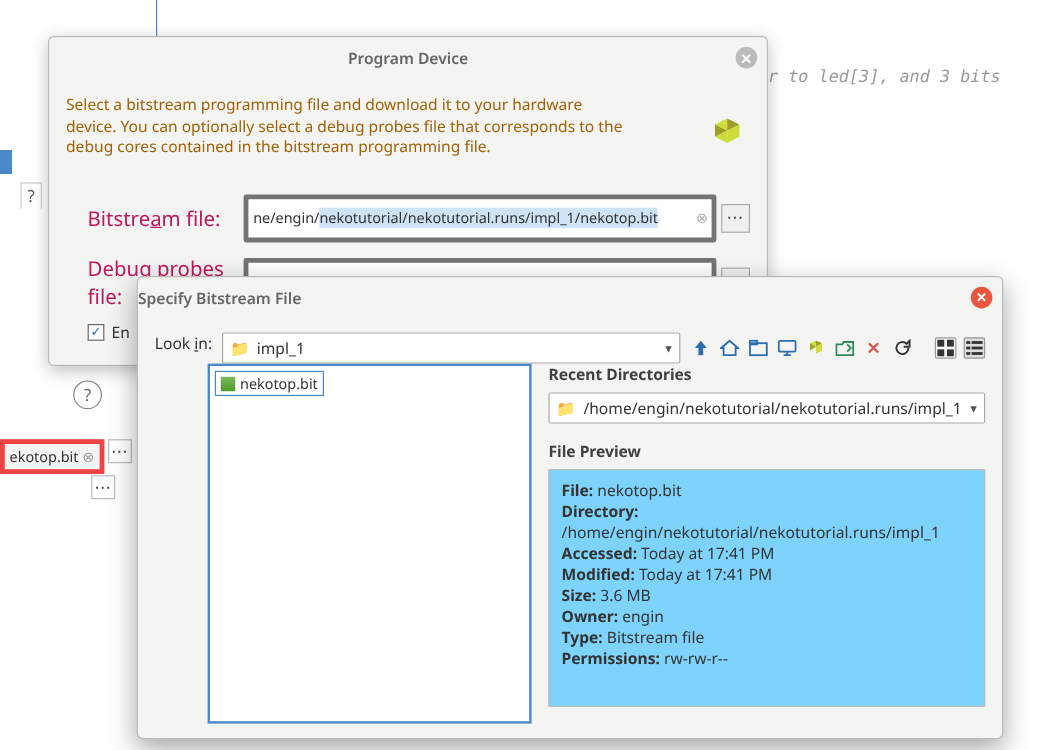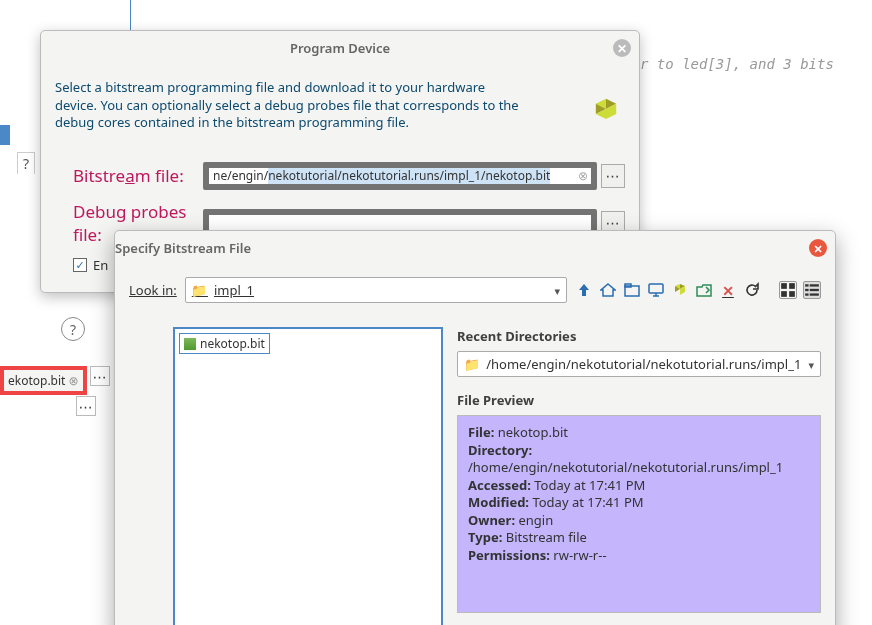--- a/index.html
+++ b/index.html
@@ -89,36 +89,36 @@
     font-weight:600; color:#666;
   }
   .pd-close {
     position:absolute; right:8px; top:8px;
     width:18px;height:18px;border-radius:50%;
     background:#bbb; color:#fff;
     display:flex;align-items:center;justify-content:center;
     font-size:12px; cursor:pointer;
   }
   .pd-body { padding:14px 14px 18px; }
-  .pd-desc { color:#0c4a6e; font-size:13px; line-height:1.35; margin-bottom:30px; max-width:470px;}
+  .pd-desc { color:#a16207; font-size:13px; line-height:1.35; margin-bottom:30px; max-width:470px;}
   .pd-logo {
     position:absolute; right:16px; top:66px;
     width:34px;height:34px;
   }
   .pd-form-row {
     display:flex; align-items:center; margin-bottom:10px;
     padding-left:18px;
   }
   .pd-form-row label { width:130px; font-size:17px; color:#be185d;}
   .pd-input-wrap {
     flex:1; display:flex; align-items:center; gap:4px;
   }
   .pd-input {
-    flex:1; height:28px; background:#fff;
-    border:6px solid #737373; border-radius:2px;
+    flex:1; height:40px; background:#fff;
+    border:4px solid #737373; border-radius:2px;
     padding:0 4px; font-size:12px;
     display:flex; align-items:center; overflow:hidden;
     position:relative;
     text-align:center;
   }
   .pd-input .sel { background:#cfe3f7; }
   .pd-input .clear-x {
     position:absolute; right:3px; color:#aaa; font-size:12px;
   }
   .pd-browse {
@@ -153,21 +153,21 @@
   }
   .sbf-close {
     position:absolute; right:8px; top:8px;
     width:18px;height:18px;border-radius:50%;
     background:#e9573f;color:#fff;
     display:flex;align-items:center;justify-content:center;
     font-size:11px;cursor:pointer;
   }
   .sbf-body { padding:12px 14px; }
   .sbf-toolbar {
-    display:flex; align-items:center; gap:8px; margin-bottom:24px;text-decoration:underline;
+    display:flex; gap:8px; margin-bottom:0;
   }
   .sbf-lookin-label { font-size:13px; }
   .sbf-lookin {
     flex:1; height:26px; border:1px solid #aaa; border-radius:2px;
     background:#fff; display:flex; align-items:center;
     padding:0 6px; gap:6px; position:relative;
   }
   .sbf-lookin .folder-ic { color:#caa64a; font-size:13px; }
   .sbf-lookin .chev { position:absolute; right:6px; color:#555; font-size:11px;}
   .sbf-icons { display:flex; align-items:center; gap:6px; }
@@ -200,21 +200,21 @@
   }
   .sbf-right { flex:1; }
   .sbf-sec-title { font-weight:700; color:#404040; margin-bottom:6px; }
   .sbf-recent {
     height:26px;border:1px solid #aaa;border-radius:2px;
     background:#fff;display:flex;align-items:center;gap:6px;
     padding:0 6px;position:relative; margin-bottom:14px;
   }
   .sbf-recent .chev { position:absolute;right:6px;font-size:11px;color:#555;}
   .sbf-preview {
-    border:1px solid #bbb;background:#c4b5fd;
+    border:1px solid #bbb;background:#7dd3fc;
     padding:8px 10px; height:198px;
     font-size:13px; line-height:1.35;
   }
   .sbf-preview b { font-weight:700; }
 </style>
 </head>
 <body>
 
 <div class="editor-bg">
   <div class="gutter-line"></div>
@@ -370,20 +370,21 @@
           <span>/home/engin/nekotutorial/nekotutorial.runs/impl_1</span>
           <span class="chev">▾</span>
         </div>
 
         <div class="sbf-sec-title">File Preview</div>
         <div class="sbf-preview">
           <div><b>File:</b> <span>nekotop.bit</span></div>
           <div><b>Directory:</b> <span>/home/engin/nekotutorial/nekotutorial.runs/impl_1</span></div>
           <div><b>Accessed:</b> <span>Today at 17:41 PM</span></div>
           <div><b>Modified:</b> <span>Today at 17:41 PM</span></div>
+          <div><b>Size:</b> <span>3.6 MB</span></div>
           <div><b>Owner:</b> <span>engin</span></div>
           <div><b>Type:</b> <span>Bitstream file</span></div>
           <div><b>Permissions:</b> <span>rw-rw-r--</span></div>
         </div>
       </div>
     </div>
   </div>
 </div>
 
 </body></html>

